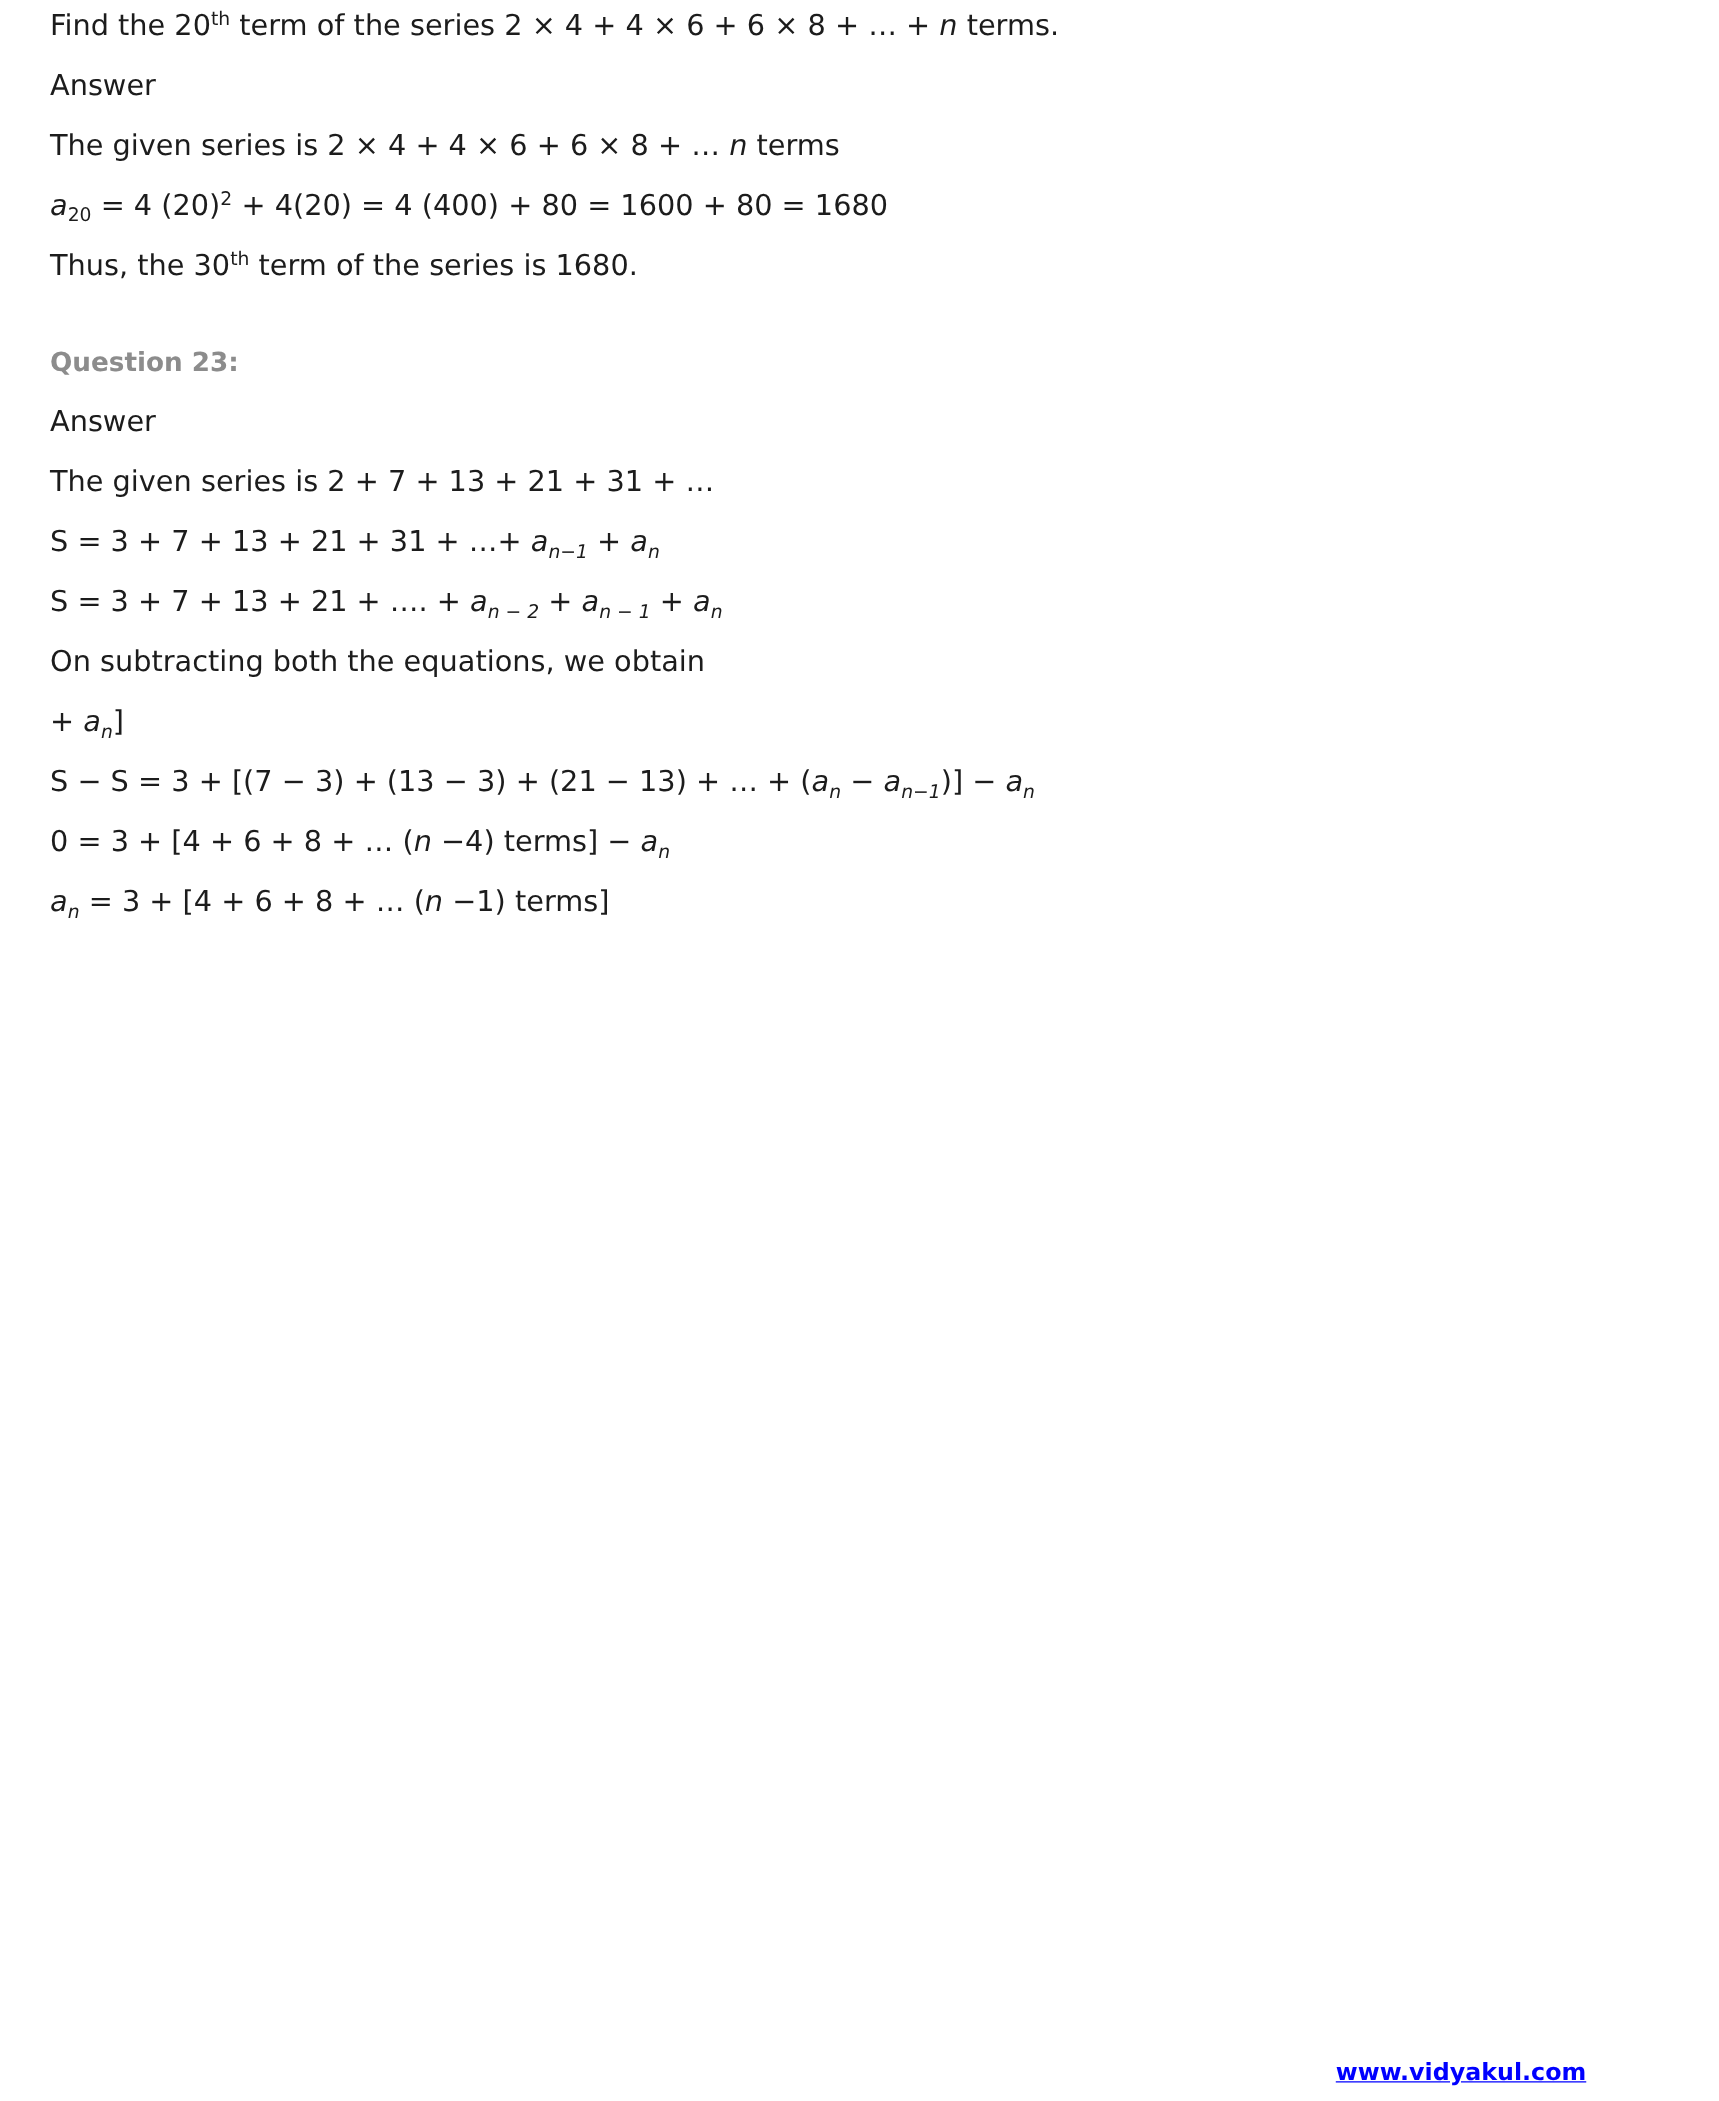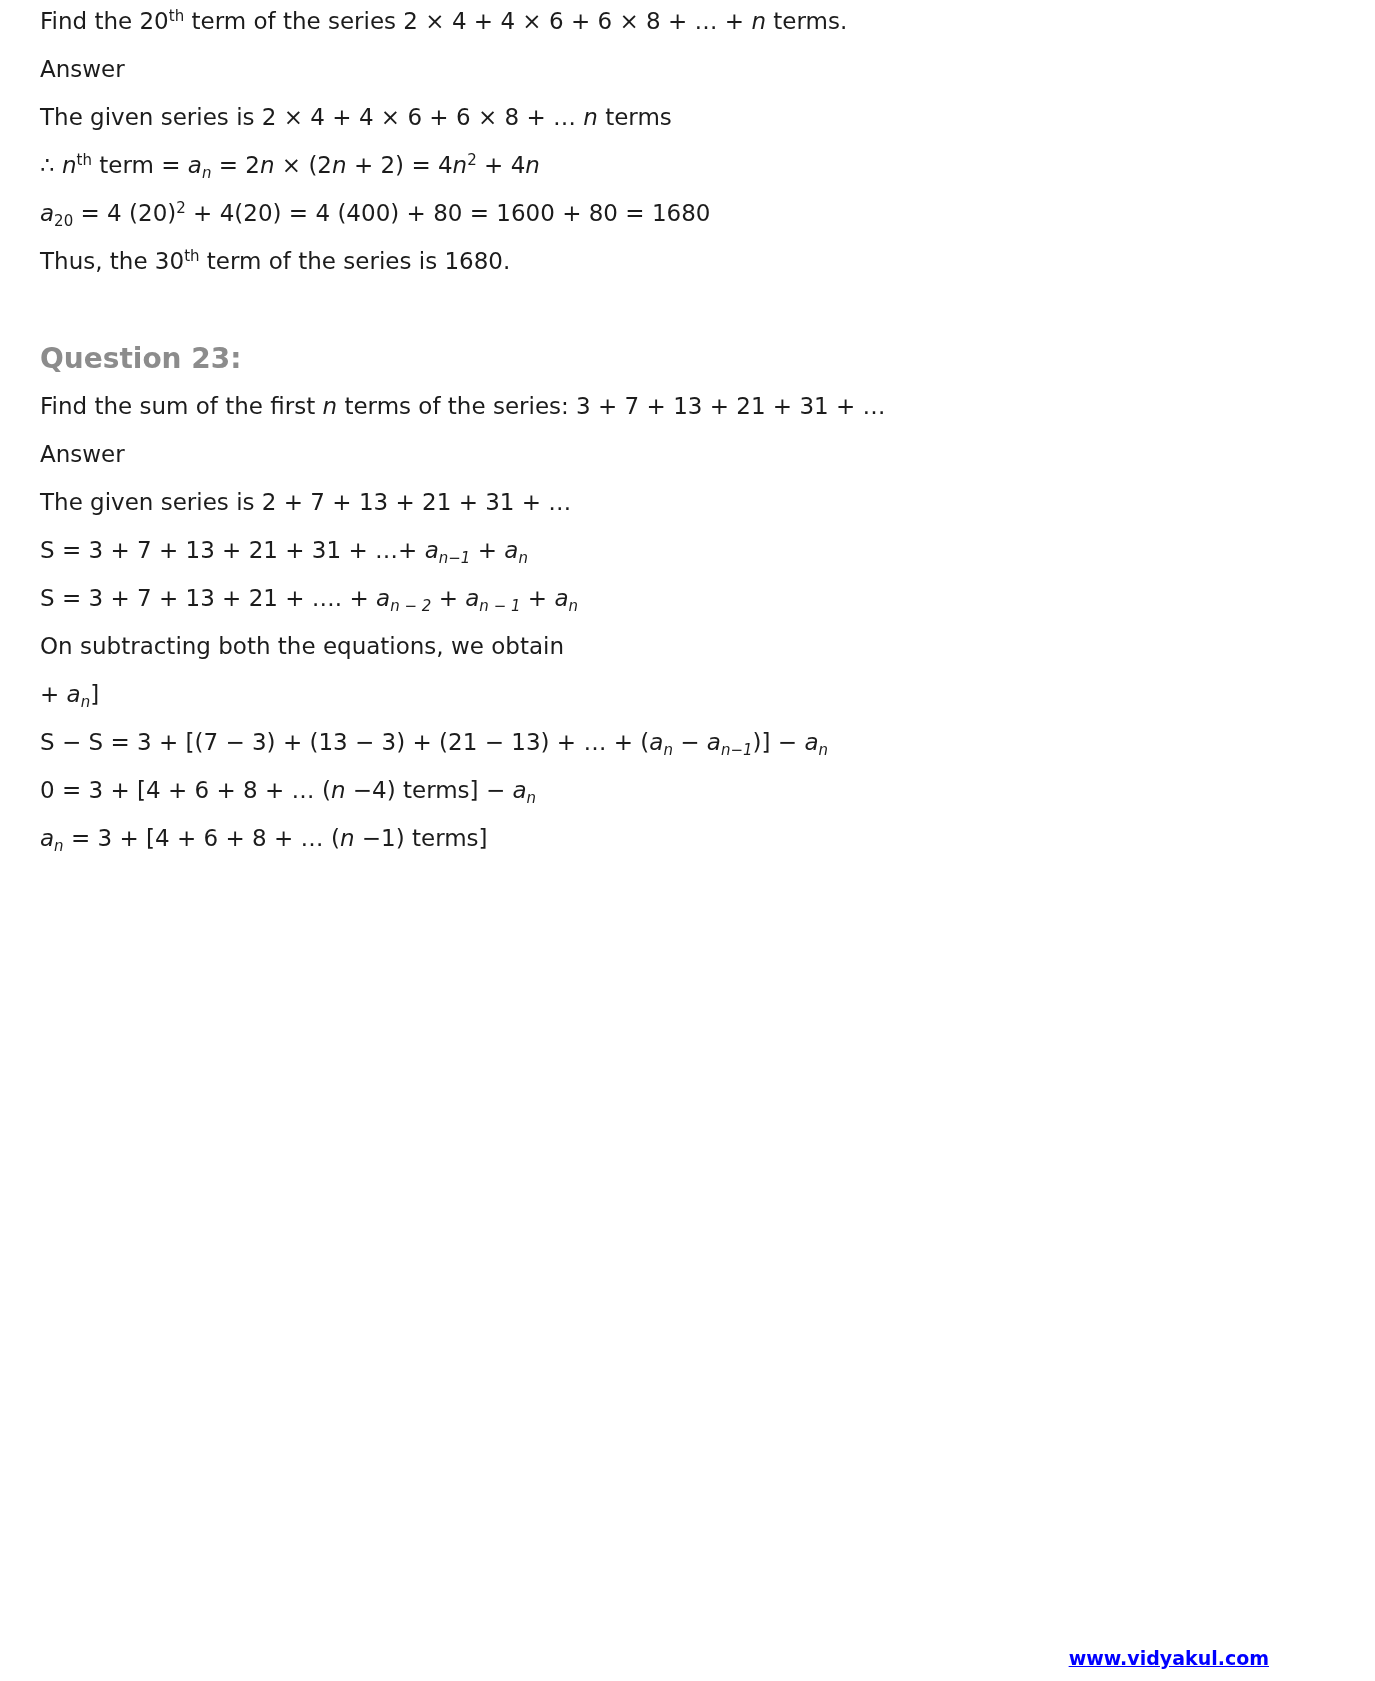--- a/index.html
+++ b/index.html
@@ -19,24 +19,24 @@
     padding: 7px 90px 0 40px;
   }
   .line {
     font-size: 23px;
     line-height: 29px;
     margin: 0 0 19px 0;
     white-space: pre-wrap;
     color: #1c1c1c;
   }
   .qheader {
-    font-size: 28px;
+    font-size: 21px;
     font-weight: bold;
     color: #8c8c8c;
-    margin-top: 68px;
+    margin-top: 48px;
   }
   .i { font-style: italic; }
   .sup {
     font-size: 15px;
     position: relative;
     top: -0.55em;
     line-height: 0;
   }
   .sub {
     font-size: 15px;
@@ -56,25 +56,23 @@
     cursor: pointer;
   }
 </style>
 </head>
 <body>
 
 <main class="doc" id="doc">
     <div class="line"><span>Find the 20</span><span class="sup">th</span><span> term of the series 2 × 4 + 4 × 6 + 6 × 8 + … + </span><span class="i">n</span><span> terms.</span></div>
     <div class="line"><span>Answer</span></div>
     <div class="line"><span>The given series is 2 × 4 + 4 × 6 + 6 × 8 + … </span><span class="i">n</span><span> terms</span></div>
-    <div class="line"><span>∴ </span><span class="i">n</span><span class="sup">th</span><span> term = </span><span class="i">a</span><span class="sub i">n</span><span> = 2</span><span class="i">n</span><span> × (2</span><span class="i">n</span><span> + 2) = 4</span><span class="i">n</span><span class="sup">2</span><span> + 4</span><span class="i">n</span></div>
     <div class="line"><span class="i">a</span><span class="sub">20</span><span> = 4 (20)</span><span class="sup">2</span><span> + 4(20) = 4 (400) + 80 = 1600 + 80 = 1680</span></div>
     <div class="line"><span>Thus, the 30</span><span class="sup">th</span><span> term of the series is 1680.</span></div>
     <div class="line qheader"><span>Question 23:</span></div>
-    <div class="line"><span>Find the sum of the first </span><span class="i">n</span><span> terms of the series: 3 + 7 + 13 + 21 + 31 + …</span></div>
     <div class="line"><span>Answer</span></div>
     <div class="line"><span>The given series is 2 + 7 + 13 + 21 + 31 + …</span></div>
     <div class="line"><span>S = 3 + 7 + 13 + 21 + 31 + …+ </span><span class="i">a</span><span class="sub i">n−1</span><span> + </span><span class="i">a</span><span class="sub i">n</span></div>
     <div class="line"><span>S = 3 + 7 + 13 + 21 + …. + </span><span class="i">a</span><span class="sub i">n − 2</span><span> + </span><span class="i">a</span><span class="sub i">n − 1</span><span> + </span><span class="i">a</span><span class="sub i">n</span></div>
     <div class="line"><span>On subtracting both the equations, we obtain</span></div>
     <div class="line"><span>+ </span><span class="i">a</span><span class="sub i">n</span><span>]</span></div>
     <div class="line"><span>S − S = 3 + [(7 − 3) + (13 − 3) + (21 − 13) + … + (</span><span class="i">a</span><span class="sub i">n</span><span> − </span><span class="i">a</span><span class="sub i">n−1</span><span>)] − </span><span class="i">a</span><span class="sub i">n</span></div>
     <div class="line"><span>0 = 3 + [4 + 6 + 8 + … (</span><span class="i">n</span><span> −4) terms] − </span><span class="i">a</span><span class="sub i">n</span></div>
     <div class="line"><span class="i">a</span><span class="sub i">n</span><span> = 3 + [4 + 6 + 8 + … (</span><span class="i">n</span><span> −1) terms]</span></div>
   </main>

